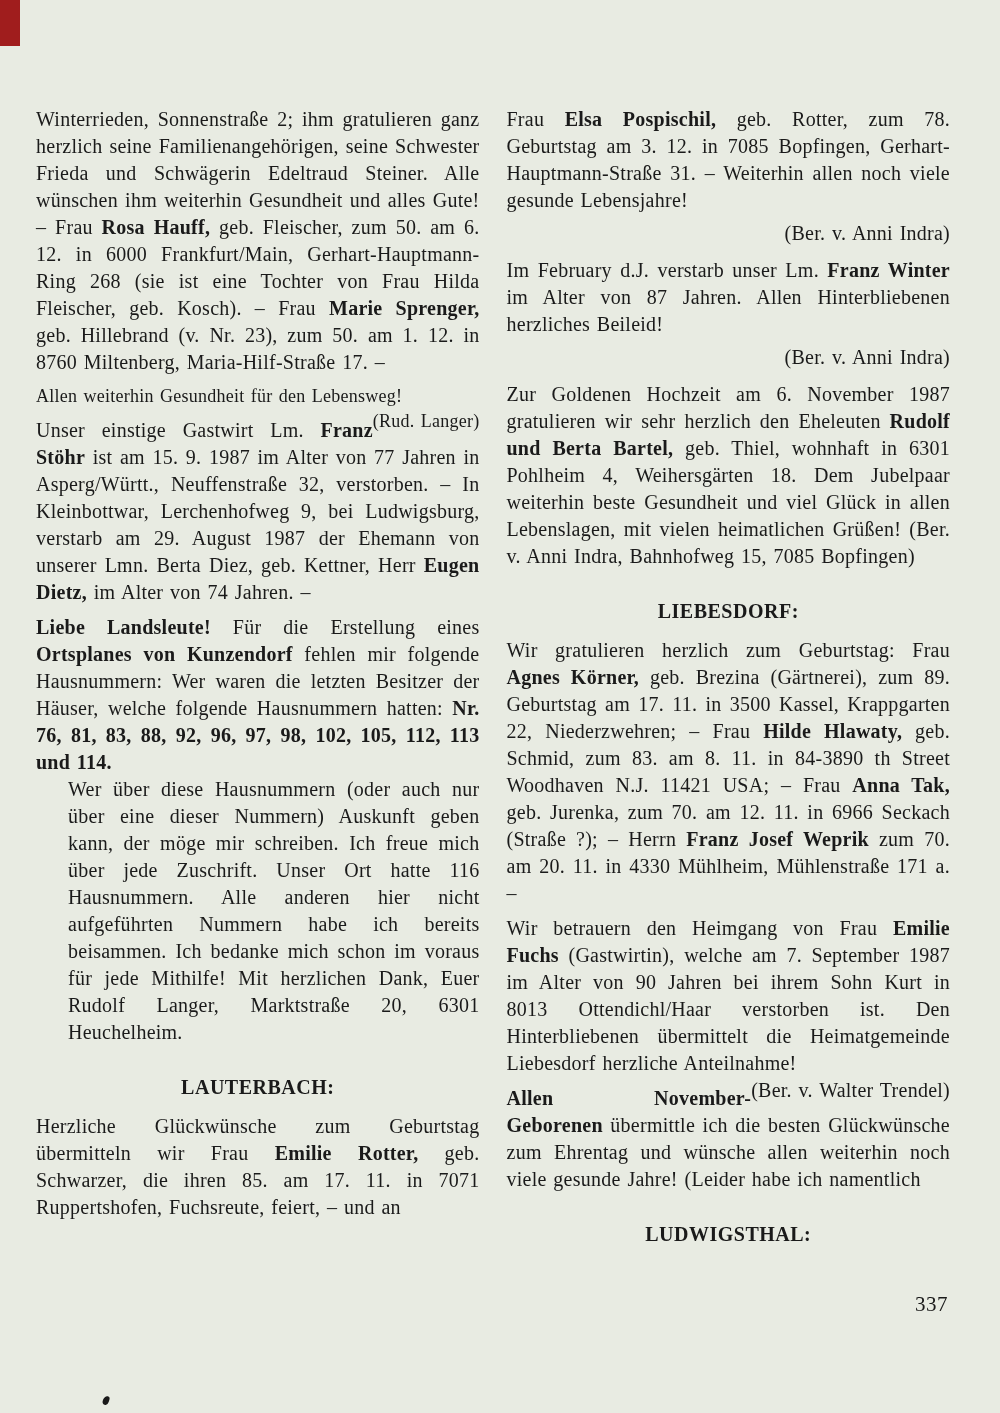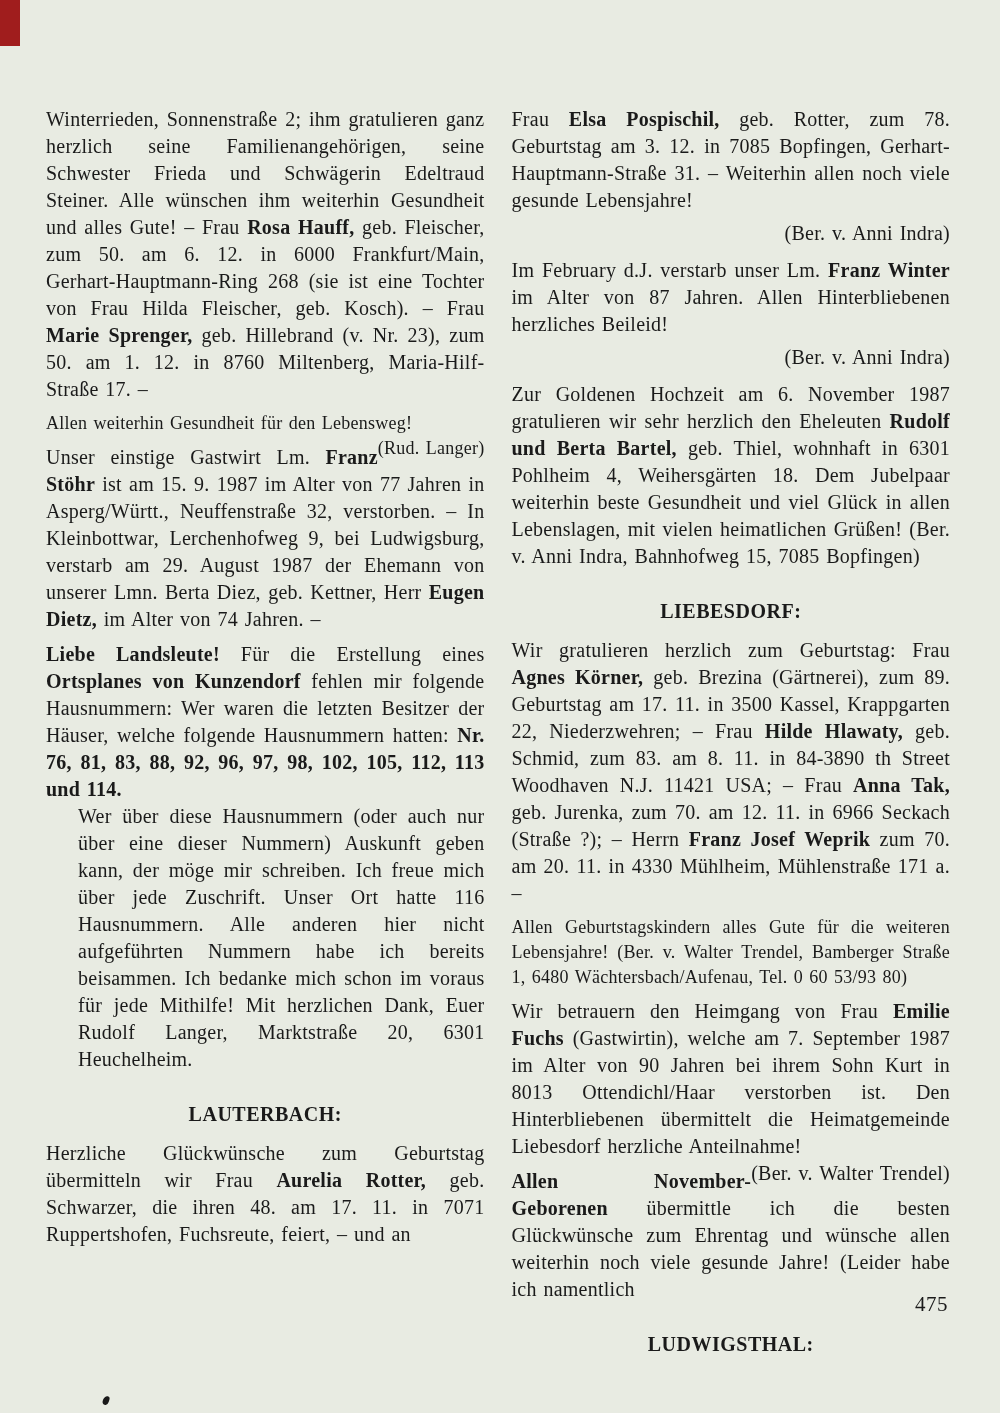--- a/index.html
+++ b/index.html
@@ -11,21 +11,21 @@
   body{
     width:1000px;height:1413px;
     background:var(--paper);
     color:var(--ink);
     font-family:"Liberation Serif","DejaVu Serif",serif;
     overflow:hidden;position:relative;
     -webkit-hyphens:auto;hyphens:auto;
   }
   .page{position:absolute;inset:0;}
   .red-strip{position:absolute;left:0;top:0;width:20px;height:46px;background:var(--accent-red);}
-  .columns{display:flex;gap:27px;padding:106px 50px 0 46px;box-sizing:border-box;}
+  .columns{display:flex;gap:27px;padding:106px 50px 0 36px;box-sizing:border-box;}
   .col{flex:1 1 0;min-width:0;}
   .block{
     text-align:justify;
     font-size:20px;line-height:27px;
     margin:0 0 8px 0;
     letter-spacing:0.25px;word-spacing:1.5px;
   }
   .block.para2{margin-top:-8px;margin-left:32px;} 
   .block.note{font-size:18px;line-height:25px;}
   .block.heading{font-weight:bold;text-align:center;margin:28px 0 12px 0;letter-spacing:0.5px;}
@@ -44,31 +44,30 @@
 <div class="page">
   <div class="red-strip"></div>
   <div class="columns">
     <div class="col">
         <div class="block para"><span>Winterrieden, Sonnenstraße 2; ihm gratulieren ganz herzlich seine Familienangehörigen, seine Schwester Frieda und Schwägerin Edeltraud Steiner. Alle wünschen ihm weiterhin Gesundheit und alles Gute! – Frau </span><span class="b">Rosa Hauff,</span><span> geb. Fleischer, zum 50. am 6. 12. in 6000 Frankfurt/Main, Gerhart-Hauptmann-Ring 268 (sie ist eine Tochter von Frau Hilda Fleischer, geb. Kosch). – Frau </span><span class="b">Marie Sprenger,</span><span> geb. Hillebrand (v. Nr. 23), zum 50. am 1. 12. in 8760 Miltenberg, Maria-Hilf-Straße 17. –</span></div>
         <div class="block note"><span>Allen weiterhin Gesundheit für den Lebensweg! </span><span class="credit-float">(Rud. Langer)</span></div>
         <div class="block para"><span>Unser einstige Gastwirt Lm. </span><span class="b">Franz Stöhr</span><span> ist am 15. 9. 1987 im Alter von 77 Jahren in Asperg/Württ., Neuffenstraße 32, verstorben. – In Kleinbottwar, Lerchenhofweg 9, bei Ludwigsburg, verstarb am 29. August 1987 der Ehemann von unserer Lmn. Berta Diez, geb. Kettner, Herr </span><span class="b">Eugen Dietz,</span><span> im Alter von 74 Jahren. –</span></div>
         <div class="block para"><span class="b">Liebe Landsleute!</span><span> Für die Erstellung eines </span><span class="b">Ortsplanes von Kunzendorf</span><span> fehlen mir folgende Hausnummern: Wer waren die letzten Besitzer der Häuser, welche folgende Hausnummern hatten: </span><span class="b">Nr. 76, 81, 83, 88, 92, 96, 97, 98, 102, 105, 112, 113 und 114.</span></div>
         <div class="block para para2"><span>Wer über diese Hausnummern (oder auch nur über eine dieser Nummern) Auskunft geben kann, der möge mir schreiben. Ich freue mich über jede Zuschrift. Unser Ort hatte 116 Hausnummern. Alle anderen hier nicht aufgeführten Nummern habe ich bereits beisammen. Ich bedanke mich schon im voraus für jede Mithilfe! Mit herzlichen Dank, Euer Rudolf Langer, Marktstraße 20, 6301 Heuchelheim.</span></div>
         <div class="block heading"><span>LAUTERBACH:</span></div>
-        <div class="block para"><span>Herzliche Glückwünsche zum Geburtstag übermitteln wir Frau </span><span class="b">Aurelia Rotter,</span><span> geb. Schwarzer, die ihren 48. am 17. 11. in 7071 Ruppertshofen, Fuchsreute, feiert, – und an</span></div>
+        <div class="block para"><span>Herzliche Glückwünsche zum Geburtstag übermitteln wir Frau </span><span class="b">Emilie Rotter,</span><span> geb. Schwarzer, die ihren 85. am 17. 11. in 7071 Ruppertshofen, Fuchsreute, feiert, – und an</span></div>
       </div>
     <div class="col">
         <div class="block para"><span>Frau </span><span class="b">Elsa Pospischil,</span><span> geb. Rotter, zum 78. Geburtstag am 3. 12. in 7085 Bopfingen, Gerhart-Hauptmann-Straße 31. – Weiterhin allen noch viele gesunde Lebensjahre!</span></div>
         <div class="block credit"><span>(Ber. v. Anni Indra)</span></div>
         <div class="block para"><span>Im February d.J. verstarb unser Lm. </span><span class="b">Franz Winter</span><span> im Alter von 87 Jahren. Allen Hinterbliebenen herzliches Beileid!</span></div>
         <div class="block credit"><span>(Ber. v. Anni Indra)</span></div>
         <div class="block para"><span>Zur Goldenen Hochzeit am 6. November 1987 gratulieren wir sehr herzlich den Eheleuten </span><span class="b">Rudolf und Berta Bartel,</span><span> geb. Thiel, wohnhaft in 6301 Pohlheim 4, Weihersgärten 18. Dem Jubelpaar weiterhin beste Gesundheit und viel Glück in allen Lebenslagen, mit vielen heimatlichen Grüßen! (Ber. v. Anni Indra, Bahnhofweg 15, 7085 Bopfingen)</span></div>
         <div class="block heading"><span>LIEBESDORF:</span></div>
         <div class="block para"><span>Wir gratulieren herzlich zum Geburtstag: Frau </span><span class="b">Agnes Körner,</span><span> geb. Brezina (Gärtnerei), zum 89. Geburtstag am 17. 11. in 3500 Kassel, Krappgarten 22, Niederzwehren; – Frau </span><span class="b">Hilde Hlawaty,</span><span> geb. Schmid, zum 83. am 8. 11. in 84-3890 th Street Woodhaven N.J. 11421 USA; – Frau </span><span class="b">Anna Tak,</span><span> geb. Jurenka, zum 70. am 12. 11. in 6966 Seckach (Straße ?); – Herrn </span><span class="b">Franz Josef Weprik</span><span> zum 70. am 20. 11. in 4330 Mühlheim, Mühlenstraße 171 a. –</span></div>
-        <div class="block note"><span>Allen Geburtstagskindern alles Gute für die weiteren Lebensjahre! (Ber. v. Walter Trendel, Bamberger Straße 1, 6480 Wächtersbach/Aufenau, Tel. 0 60 53/93 80)</span></div>
         <div class="block para"><span>Wir betrauern den Heimgang von Frau </span><span class="b">Emilie Fuchs</span><span> (Gastwirtin), welche am 7. September 1987 im Alter von 90 Jahren bei ihrem Sohn Kurt in 8013 Ottendichl/Haar verstorben ist. Den Hinterbliebenen übermittelt die Heimatgemeinde Liebesdorf herzliche Anteilnahme! </span><span class="credit-float">(Ber. v. Walter Trendel)</span></div>
         <div class="block para"><span class="b">Allen November-Geborenen</span><span> übermittle ich die besten Glückwünsche zum Ehrentag und wünsche allen weiterhin noch viele gesunde Jahre! (Leider habe ich namentlich</span></div>
         <div class="block heading"><span>LUDWIGSTHAL:</span></div>
       </div>
   </div>
-  <div class="page-number">475</div>
+  <div class="page-number">337</div>
   <div class="ink-speck"></div>
 </div>
 
 </body></html>

